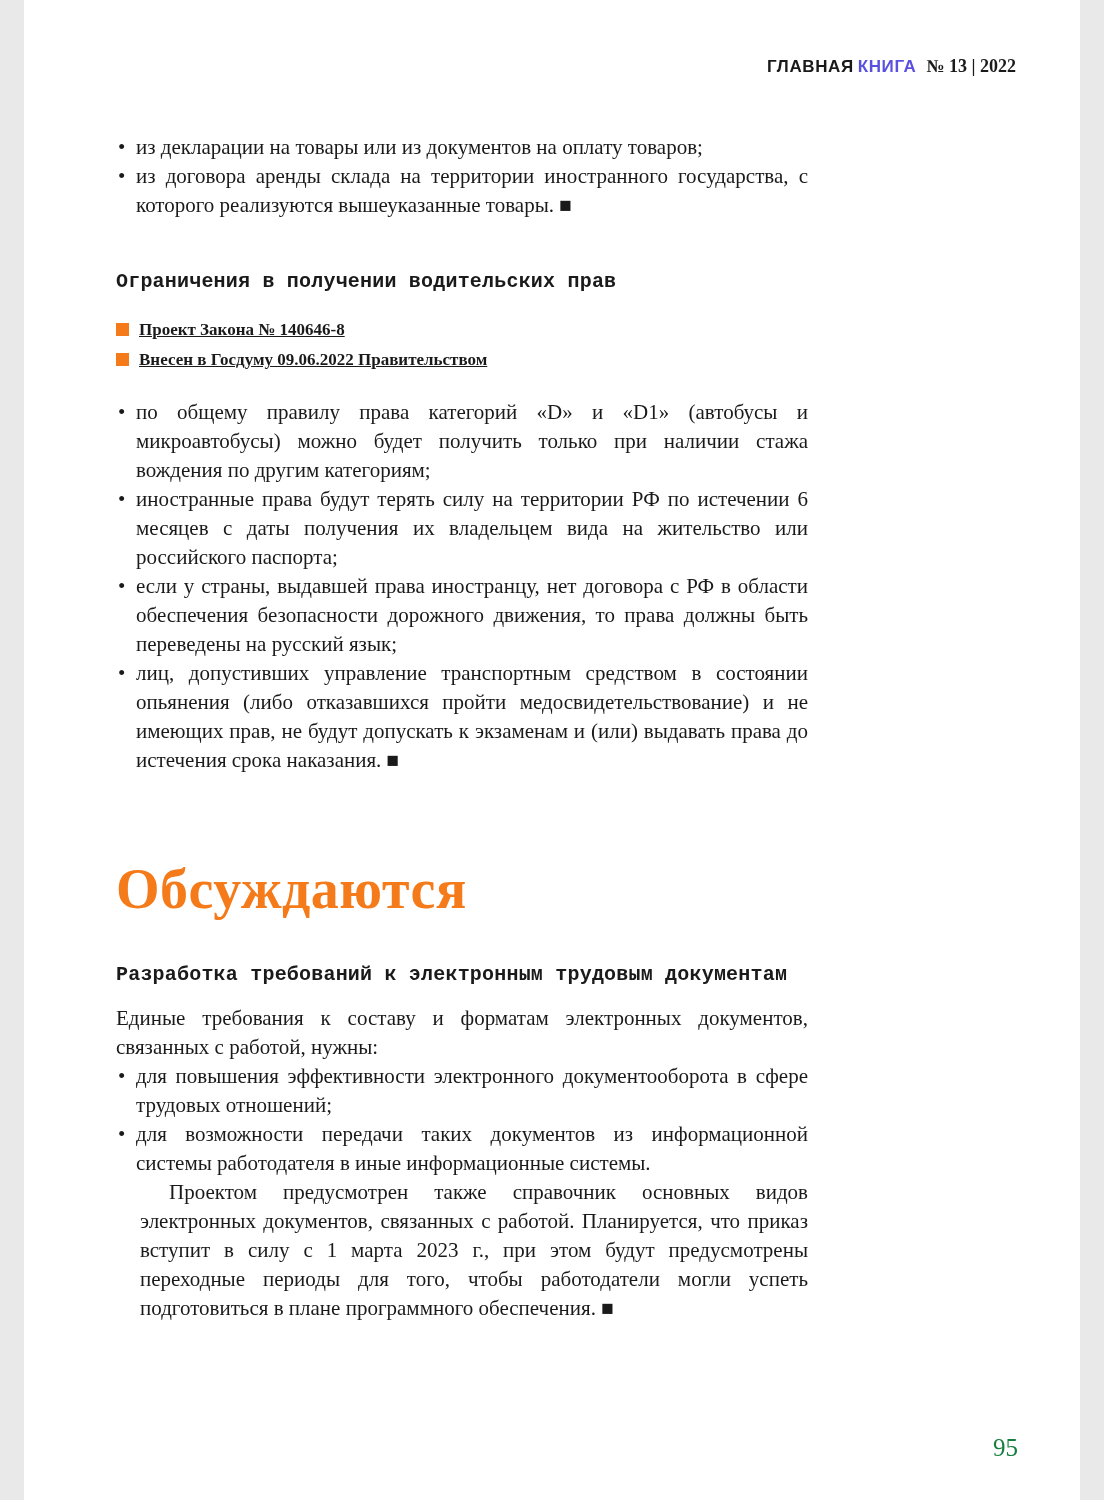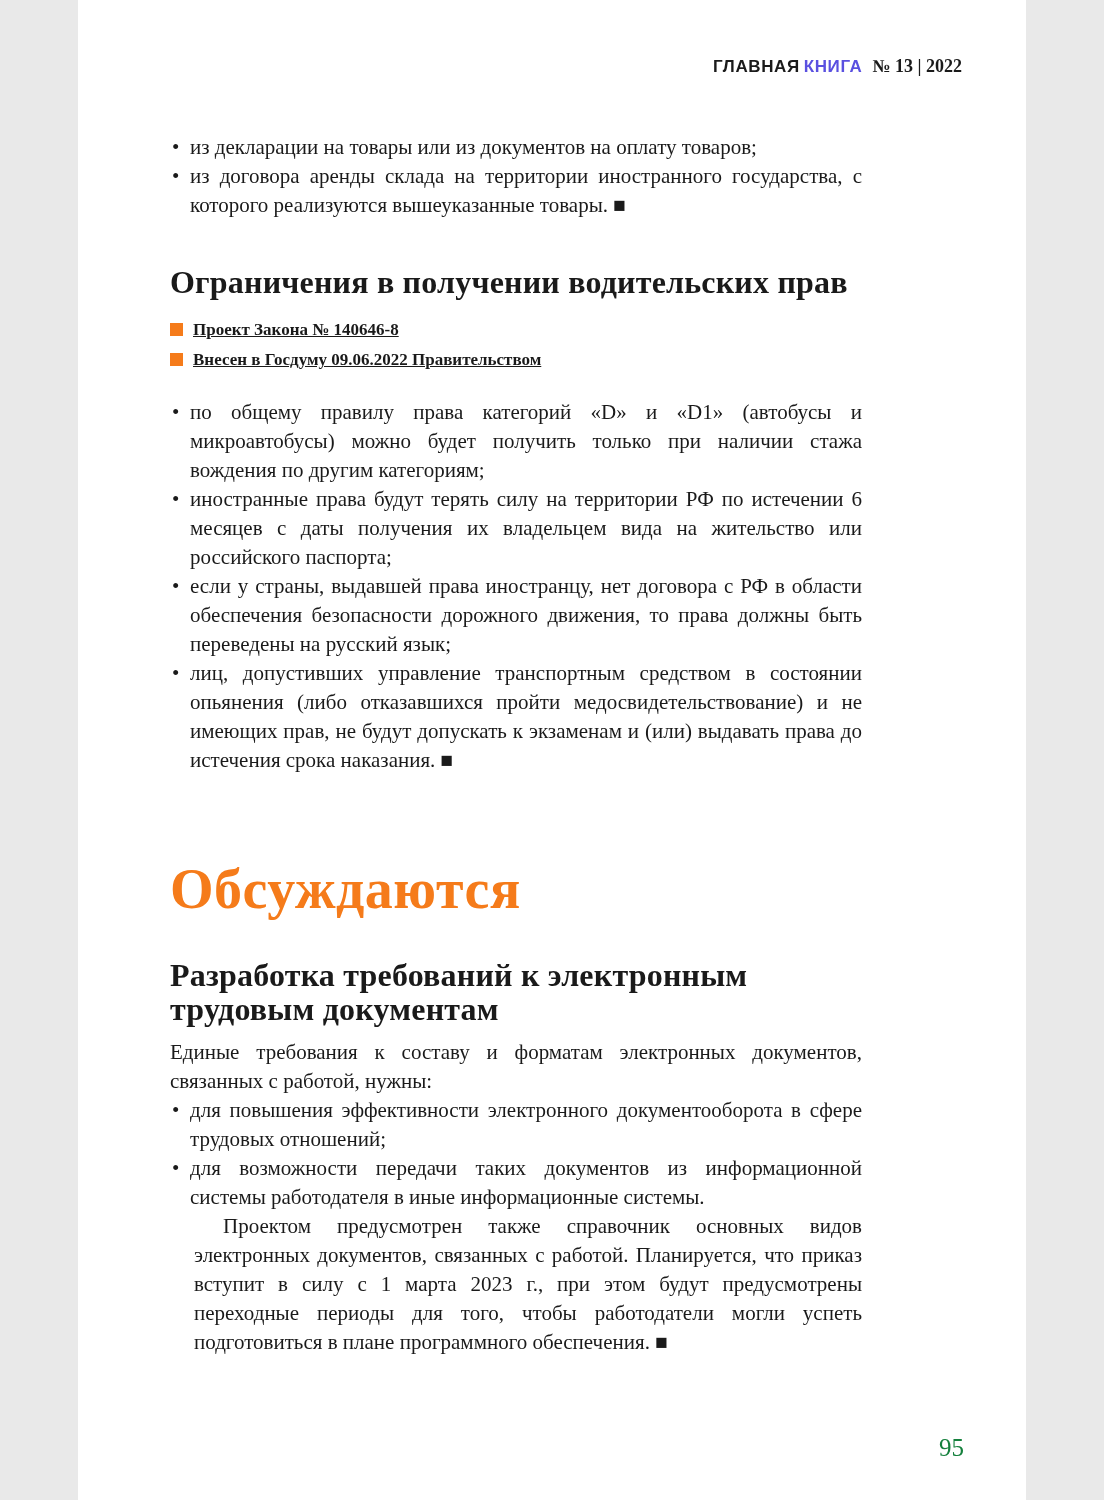--- a/index.html
+++ b/index.html
@@ -4,21 +4,21 @@
 <style>
   :root{
     --accent:#f57b1a;
     --brand-blue:#5a50e0;
     --ink:#1a1a1a;
   }
   *{box-sizing:border-box;margin:0;padding:0;}
   html,body{background:#e9e9e9;}
   .page{
     position:relative;
-    width:948px;height:1500px;
+    width:1056px;height:1500px;
     background:#ffffff;
     margin:0 auto;
     font-family:"Liberation Serif","DejaVu Serif",serif;
     color:var(--ink);
     overflow:hidden;
   }
   
   .masthead{
     position:absolute;top:56px;right:64px;
     white-space:nowrap;
@@ -43,23 +43,24 @@
     hyphens:auto;
   }
   ul.bullets{list-style:none;}
   ul.bullets li{
     position:relative;padding-left:20px;
   }
   .li-marker{
     position:absolute;left:2px;top:0;
   }
   .article-title{
-    font-size:32px;line-height:34px;
+    font-size:20px;line-height:34px;
     font-weight:bold;
     letter-spacing:.2px;
+    font-family:Liberation Mono, monospace;
   }
   #article1 .article-title{margin:45px 0 16px;}
   #article2 .article-title{margin:39px 0 12px;}
   .meta{margin-bottom:23px;text-decoration:underline;}
   .meta-row{
     font-size:17px;line-height:30px;font-weight:bold;
     white-space:nowrap;
   }
   .meta-square{
     display:inline-block;width:13px;height:13px;

